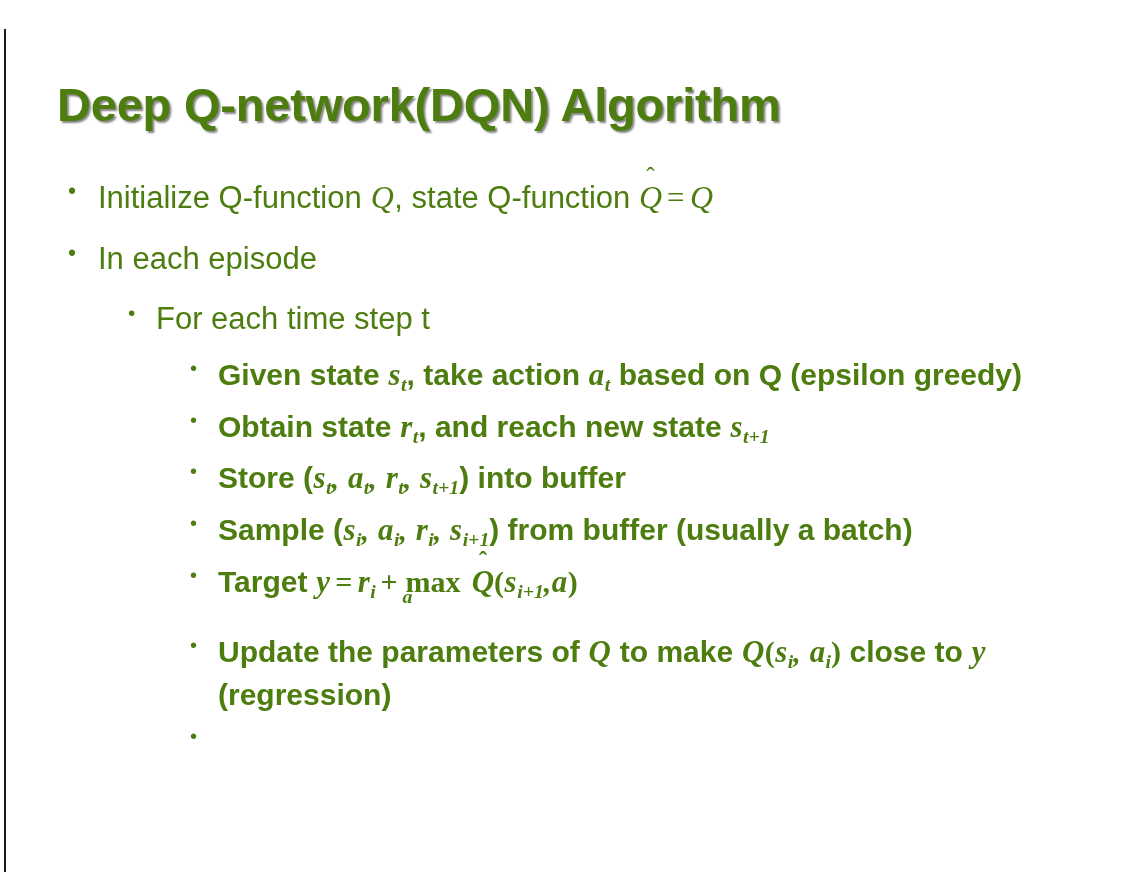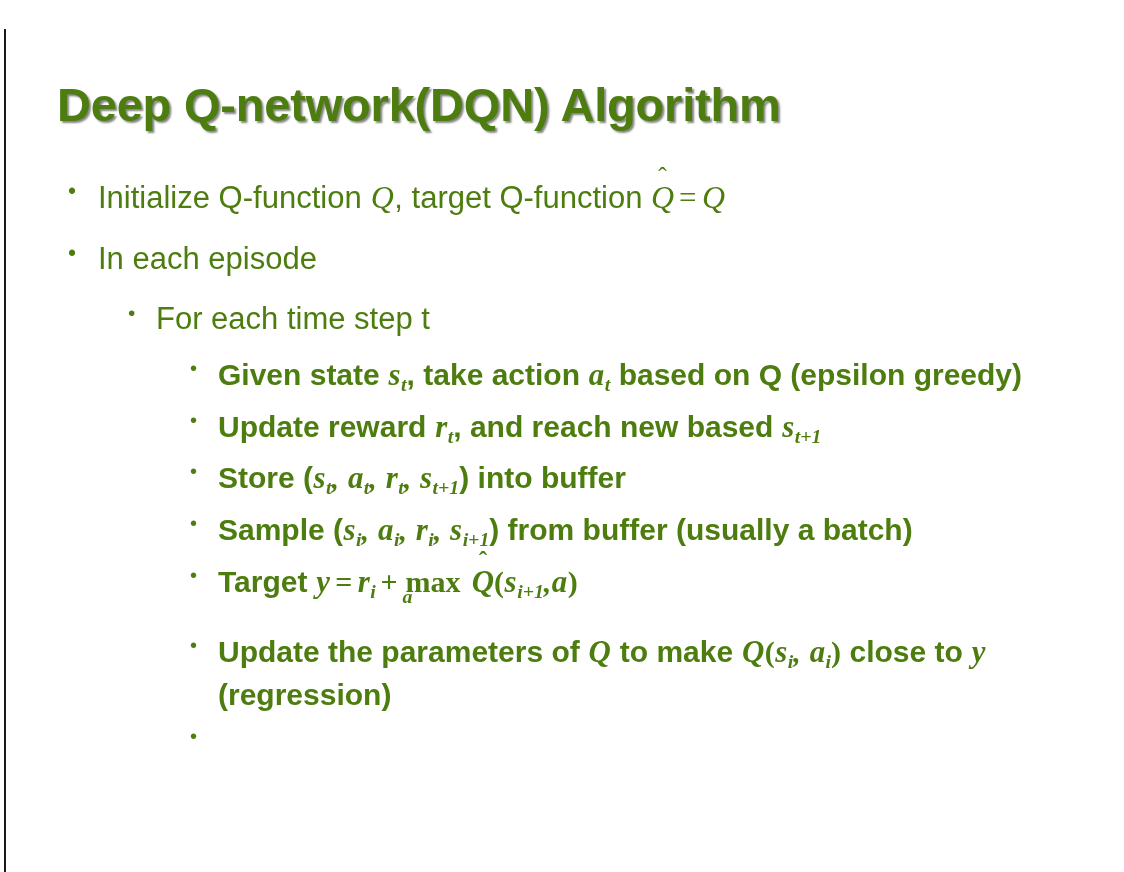--- a/index.html
+++ b/index.html
@@ -147,41 +147,41 @@
 <div class="slide">
 
   <div class="edge-rule"></div>
 
   <div class="slide-title">Deep Q-network(DQN) Algorithm</div>
 
   <div class="body-block">
 
     <div class="bullet-row lvl1">
       <span class="bullet-mark">•</span>
-      <span class="bullet-text"><span>Initialize Q-function </span><span class="mi">Q</span><span>, target Q-function </span><span class="qhat"><span class="acc">̂</span><span>Q</span></span><span class="mo">=</span><span class="mi">Q</span></span>
+      <span class="bullet-text"><span>Initialize Q-function </span><span class="mi">Q</span><span>, state Q-function </span><span class="qhat"><span class="acc">̂</span><span>Q</span></span><span class="mo">=</span><span class="mi">Q</span></span>
     </div>
 
     <div class="bullet-row lvl1">
       <span class="bullet-mark">•</span>
       <span class="bullet-text">In each episode</span>
     </div>
 
     <div class="bullet-row lvl2">
       <span class="bullet-mark">•</span>
       <span class="bullet-text">For each time step t</span>
     </div>
 
     <div class="bullet-row lvl3">
       <span class="bullet-mark">•</span>
       <span class="bullet-text"><span>Given state </span><span class="mi">s</span><span class="sub">t</span><span>, take action </span><span class="mi">a</span><span class="sub">t</span><span> based on Q (epsilon greedy)</span></span>
     </div>
 
     <div class="bullet-row lvl3">
       <span class="bullet-mark">•</span>
-      <span class="bullet-text"><span>Update reward </span><span class="mi">r</span><span class="sub">t</span><span>, and reach new based </span><span class="mi">s</span><span class="sub up">t+1</span></span>
+      <span class="bullet-text"><span>Obtain state </span><span class="mi">r</span><span class="sub">t</span><span>, and reach new state </span><span class="mi">s</span><span class="sub up">t+1</span></span>
     </div>
 
     <div class="bullet-row lvl3">
       <span class="bullet-mark">•</span>
       <span class="bullet-text"><span>Store (</span><span class="mi">s</span><span class="sub">t</span><span class="mpunct">,</span><span>&nbsp;</span><span class="mi">a</span><span class="sub">t</span><span class="mpunct">,</span><span>&nbsp;</span><span class="mi">r</span><span class="sub">t</span><span class="mpunct">,</span><span>&nbsp;</span><span class="mi">s</span><span class="sub up">t+1</span><span>) into buffer</span></span>
     </div>
 
     <div class="bullet-row lvl3">
       <span class="bullet-mark">•</span>
       <span class="bullet-text"><span>Sample (</span><span class="mi">s</span><span class="sub">i</span><span class="mpunct">,</span><span>&nbsp;</span><span class="mi">a</span><span class="sub">i</span><span class="mpunct">,</span><span>&nbsp;</span><span class="mi">r</span><span class="sub">i</span><span class="mpunct">,</span><span>&nbsp;</span><span class="mi">s</span><span class="sub up">i+1</span><span>) from buffer (usually a batch)</span></span>

